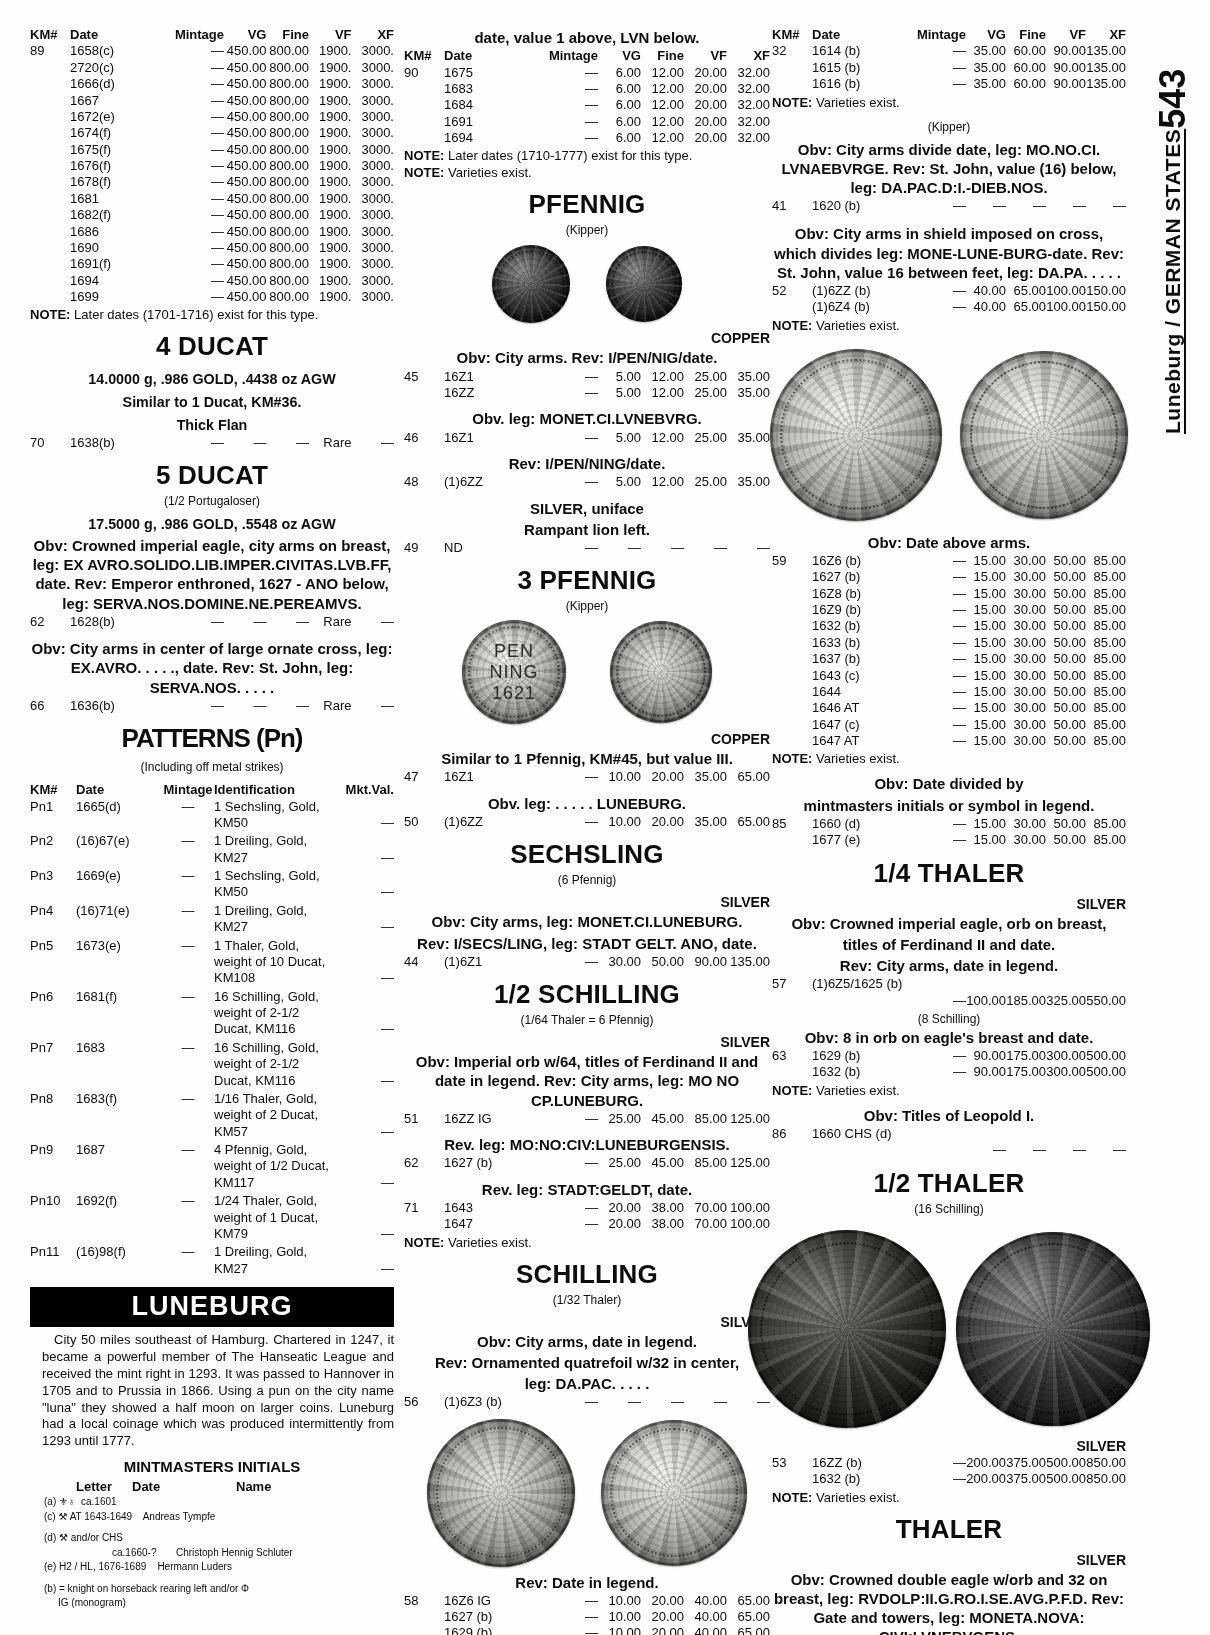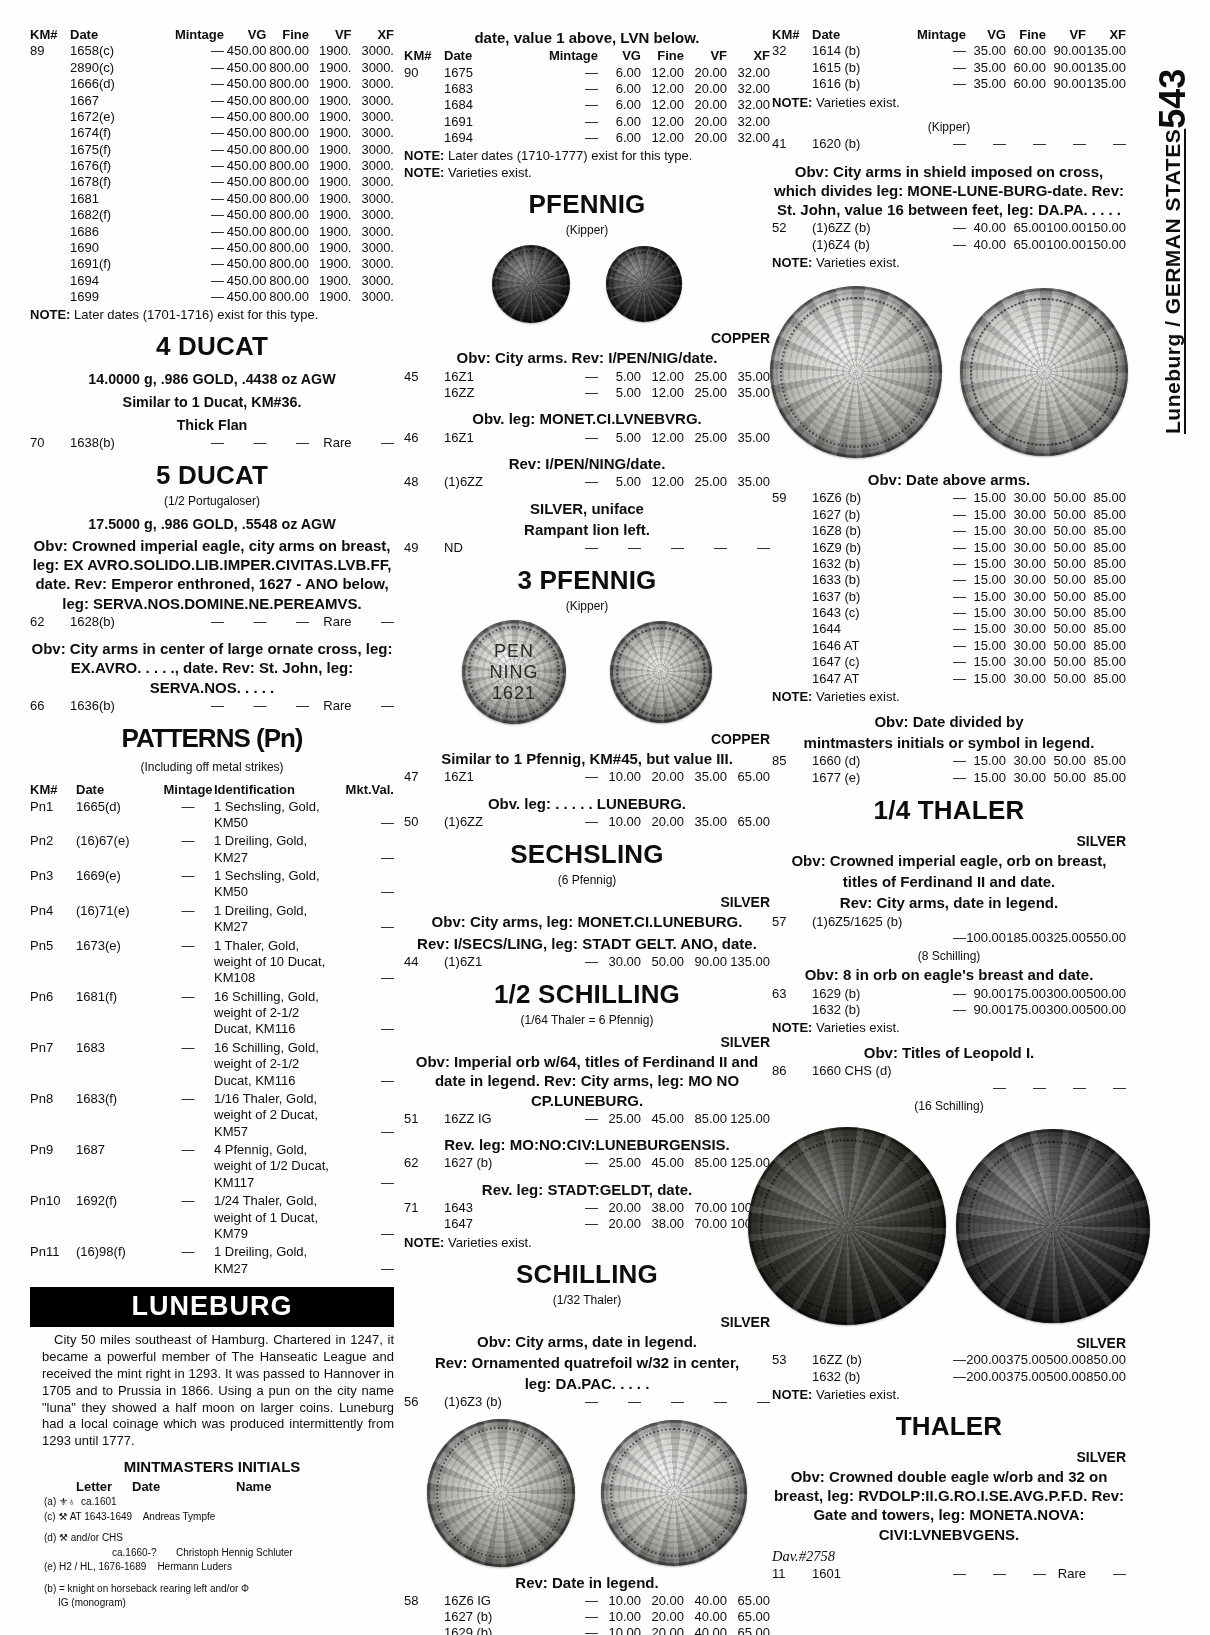--- a/index.html
+++ b/index.html
@@ -96,21 +96,21 @@
           <span class="cell">89</span>
           <span class="cell">1658(c)</span>
           <span class="cell">—</span>
           <span class="cell">450.00</span>
           <span class="cell">800.00</span>
           <span class="cell">1900.</span>
           <span class="cell">3000.</span>
         </div>
         <div class="trow">
           <span class="cell"></span>
-          <span class="cell">2890(c)</span>
+          <span class="cell">2720(c)</span>
           <span class="cell">—</span>
           <span class="cell">450.00</span>
           <span class="cell">800.00</span>
           <span class="cell">1900.</span>
           <span class="cell">3000.</span>
         </div>
         <div class="trow">
           <span class="cell"></span>
           <span class="cell">1666(d)</span>
           <span class="cell">—</span>
@@ -751,20 +751,21 @@
           <span class="cell">35.00</span>
           <span class="cell">60.00</span>
           <span class="cell">90.00</span>
           <span class="cell">135.00</span>
         </div>
       </div>
   </div>
   <div class="note"><span class="b">NOTE:</span> <span>Varieties exist.</span></div>
 
   <div class="sub" style="margin-top:10px;">(Kipper)</div>
+  <div class="desc" style="margin-top:6px;">Obv: City arms divide date, leg: MO.NO.CI. LVNAEBVRGE. Rev: St. John, value (16) below, leg: DA.PAC.D:I.-DIEB.NOS.</div>
   <div class="t7">
       <div>
         <div class="trow">
           <span class="cell">41</span>
           <span class="cell">1620 (b)</span>
           <span class="cell">—</span>
           <span class="cell">—</span>
           <span class="cell">—</span>
           <span class="cell">—</span>
           <span class="cell">—</span>
@@ -1010,20 +1011,21 @@
           <span class="cell"></span>
           <span class="cell"></span>
           <span class="cell">—</span>
           <span class="cell">—</span>
           <span class="cell">—</span>
           <span class="cell">—</span>
         </div>
       </div>
     </div>
 
+  <div class="sec">1/2 THALER</div>
   <div class="sub">(16 Schilling)</div>
   <div class="coins" style="gap:10px;margin:14px 0 10px;">
     <div class="coin c-darkb" style="width:198px;height:198px;"></div>
     <div class="coin c-dark" style="width:194px;height:194px;"></div>
   </div>
   <div class="metal">SILVER</div>
   <div class="t7">
       <div>
         <div class="trow">
           <span class="cell">53</span>

